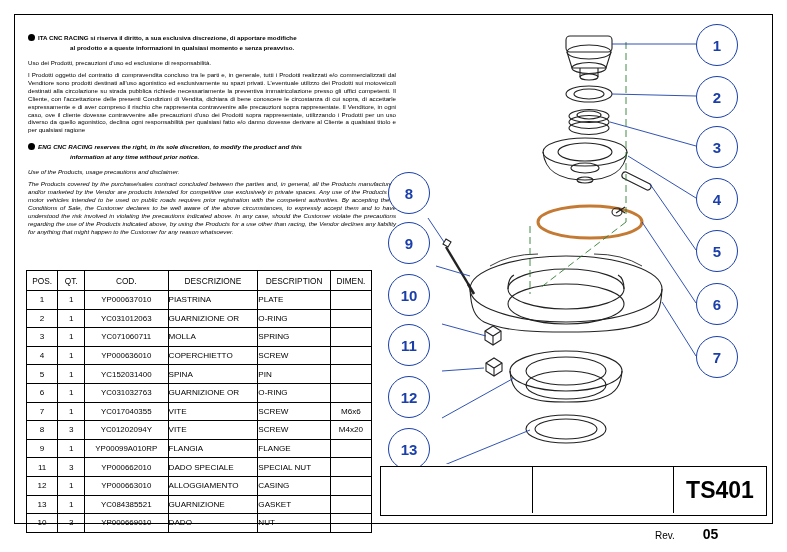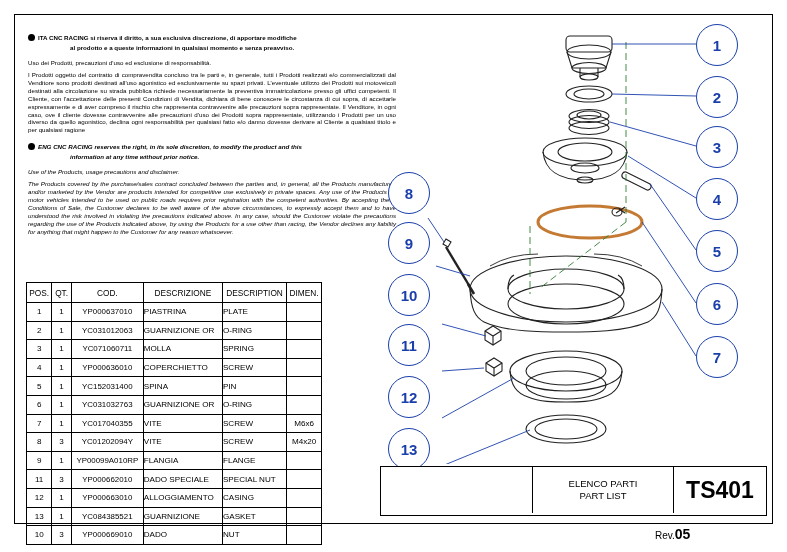--- a/index.html
+++ b/index.html
@@ -18,21 +18,21 @@
     position:absolute;left:28px;top:34px;width:368px;height:240px;
     font-size:6.2px;line-height:1.28;text-align:justify;
   }
   .legal .bullet{display:inline-block;width:7px;height:7px;border-radius:50%;background:#000;margin-right:3px;vertical-align:-1px;}
   .legal p{margin:0 0 2px 0;}
   .legal .hdr{font-weight:bold;}
   .legal .it{font-style:italic;}
   .legal .blk2{margin-top:9px;}
 
   
-  .tbl{position:absolute;left:26px;top:282px;width:296px;border-collapse:collapse;}
+  .tbl{position:absolute;left:26px;top:270px;width:346px;border-collapse:collapse;}
   .tbl td,.tbl th{border:1px solid #000;font-size:8.1px;padding:0;height:17.6px;text-align:center;vertical-align:middle;font-weight:normal;}
   .tbl th{font-size:8.3px;height:19px;}
   .c-pos{width:32px;}
   .c-qt{width:28px;margin-left:20px;}
   .c-cod{width:86px;}
   .c-desc{width:92px;}
   .c-descr{width:74px;}
   .c-dim{width:42px;}
   .tbl td.cod{font-size:7.9px;}
   .tbl td.l{text-align:left;}
@@ -53,21 +53,21 @@
   
   .titleblock{position:absolute;left:380px;top:466px;width:385px;height:48px;border:1px solid #000;background:#fff;}
   .tb-logo{position:absolute;left:0;top:0;width:150px;height:46px;display:flex;align-items:center;justify-content:center;}
   .tb-logo .cnc{font-size:20px;font-weight:bold;letter-spacing:-0.5px;color:#d22027;font-family:"Liberation Sans",sans-serif;}
   .tb-logo .racing{font-size:19px;font-weight:bold;color:#1a1a1a;letter-spacing:0.5px;margin-left:4px;}
   .tb-div{position:absolute;top:0;width:1px;height:46px;background:#000;}
   .tb-mid{position:absolute;left:152px;top:0;width:140px;height:46px;display:flex;flex-direction:column;align-items:center;justify-content:center;font-size:9.5px;line-height:1.3;}
   .tb-code{position:absolute;left:294px;top:0;width:90px;height:46px;display:flex;align-items:center;justify-content:center;font-size:23px;font-weight:bold;}
 
   .rev{position:absolute;left:655px;top:526px;width:110px;font-size:10px;}
-  .rev .num{font-size:14px;font-weight:bold;margin-left:0;}
+  .rev .num{font-size:14px;font-weight:bold;margin-left:28px;}
 </style>
 </head>
 <body>
 
 <div class="sheet">
   <div class="frame"></div>
 
   <div class="legal">
     <p>
       <span class="bullet"></span><span class="hdr">ITA  CNC RACING si riserva il diritto, a sua esclusiva discrezione, di apportare modifiche</span>
@@ -349,24 +349,20 @@
     <div class="balloon" style="left:8px;top:350px;">
         <span>12</span>
       </div>
     <div class="balloon" style="left:8px;top:402px;">
         <span>13</span>
       </div>
   </div>
 
   <div class="titleblock">
     <div class="tb-div" style="left:151px;"></div>
-    <div class="tb-mid">
-      <span>ELENCO PARTI</span>
-      <span>PART LIST</span>
-    </div>
     <div class="tb-div" style="left:292px;"></div>
     <div class="tb-code">TS401</div>
   </div>
 
   <div class="rev">
     <span>Rev.</span><span class="num">05</span>
   </div>
 </div>
 
 </body></html>

